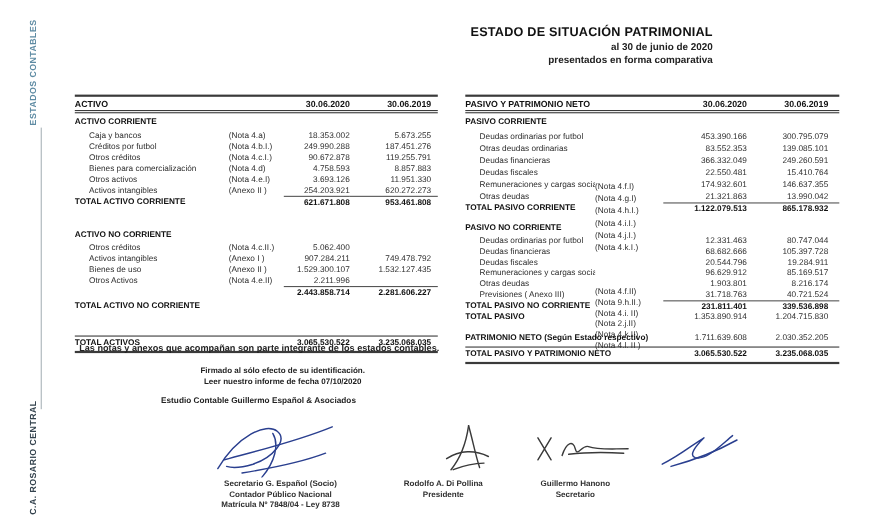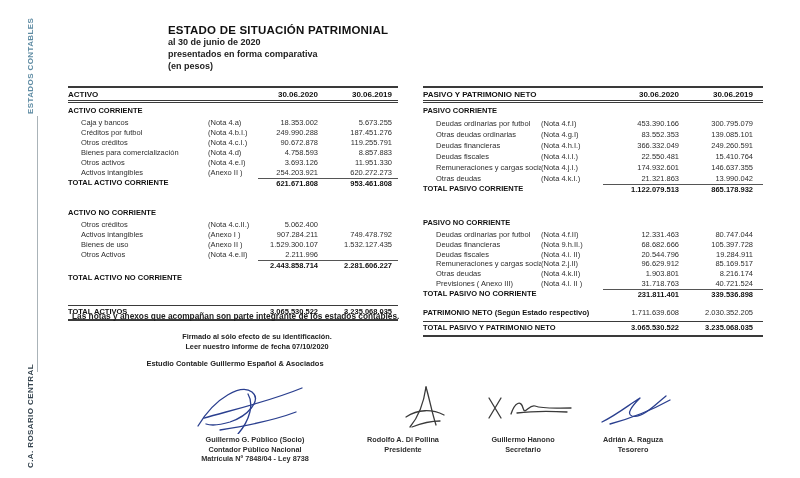--- a/index.html
+++ b/index.html
@@ -11,41 +11,41 @@
   
   .v-text {
     position:absolute; writing-mode:vertical-rl; transform:rotate(180deg);
     font-size:8px; font-weight:700; letter-spacing:0.4px; white-space:nowrap;
   }
   .v-top  { left:26px; top:12px;  height:102px; color:#5e8ba3; }
   .v-bottom{ left:26px; top:376px; height:92px;  color:#33424d; }
   .v-line { position:absolute; left:37px; top:116px; width:1px; height:256px; background:#aab3b8; }
 
   
-  .doc-header { position:absolute; left:168px; top:24px; width:480px; text-align:left; }
+  .doc-header { position:absolute; left:168px; top:24px; width:480px; text-align:right; }
   .doc-title { font-size:11.5px; font-weight:700; color:#111; letter-spacing:0.2px; }
   .doc-sub   { font-size:9px; font-weight:600; color:#222; line-height:12px; }
 
   
   .table { position:absolute; top:86px; font-size:7.5px; }
   .t-left  { left:68px;  width:330px; }
   .t-right { left:423px; width:340px; }
   .thead {
     display:flex; font-weight:700; color:#111; font-size:8px;
     border-top:2px solid #3a3a3a; border-bottom:3px double #3a3a3a; padding:2px 0 1px 0;justify-content:center;
   }
   .trow { display:flex; height:10px; line-height:10px; white-space:nowrap; }
   .t-right .pc-rows .trow { height:11px; line-height:11px; }
   .t-right .pnc-rows .trow { height:9.8px; line-height:9.8px; }
   .sec-title { font-weight:700; color:#111; margin-top:3px; margin-bottom:2px; height:10px; line-height:10px; }
   .gap20 { margin-top:20px; }
   .c-label { flex:1; padding-left:13px; overflow:hidden; }
   .nopad { padding-left:0; }
   .t-left  .c-note { width:50px; }
-  .t-right .c-note { width:62px; }
+  .t-right .c-note { width:62px;margin-top:46px; }
   .t-left  .c-n1 { width:60px; text-align:right; }
   .t-left  .c-n2 { width:80px; text-align:right; padding-right:6px; }
   .t-right .c-n1 { width:76px; text-align:right; }
   .t-right .c-n2 { width:84px; text-align:right; padding-right:10px; }
   .c-wide { flex:1; white-space:nowrap; }
   .total-row { font-weight:700; color:#111; }
   .tline { border-top:1px solid #555; }
   .normal { font-weight:400; color:#2e2e2e; }
   .grand-row {
     display:flex; font-weight:700; color:#111; font-size:7.5px;
@@ -76,21 +76,20 @@
 <div class="sheet">
 
   <div class="v-text v-top">ESTADOS CONTABLES</div>
   <div class="v-line"></div>
   <div class="v-text v-bottom">C.A. ROSARIO CENTRAL</div>
 
   <div class="doc-header">
     <div class="doc-title">ESTADO DE SITUACIÓN PATRIMONIAL</div>
     <div class="doc-sub">al 30 de junio de 2020</div>
     <div class="doc-sub">presentados en forma comparativa</div>
-    <div class="doc-sub">(en pesos)</div>
   </div>
 
   <div class="table t-left">
     <div class="thead">
       <span class="c-label nopad">ACTIVO</span>
       <span class="c-note"></span>
       <span class="c-n1">30.06.2020</span>
       <span class="c-n2">30.06.2019</span>
     </div>
 
@@ -229,21 +228,21 @@
           <span class="c-n2">13.990.042</span>
         </div>
       </div>
     <div class="trow total-row">
       <span class="c-label nopad">TOTAL PASIVO CORRIENTE</span>
       <span class="c-note"></span>
       <span class="c-n1 tline">1.122.079.513</span>
       <span class="c-n2 tline">865.178.932</span>
     </div>
 
-    <div class="sec-title" style="margin-top:24px;">PASIVO NO CORRIENTE</div>
+    <div class="sec-title" style="margin-top:8px;">PASIVO NO CORRIENTE</div>
     <div class="pnc-rows">
         <div class="trow">
           <span class="c-label">Deudas ordinarias por futbol</span>
           <span class="c-note">(Nota 4.f.II)</span>
           <span class="c-n1">12.331.463</span>
           <span class="c-n2">80.747.044</span>
         </div>
         <div class="trow">
           <span class="c-label">Deudas financieras</span>
           <span class="c-note">(Nota 9.h.II.)</span>
@@ -273,20 +272,26 @@
           <span class="c-note">(Nota 4.l. II )</span>
           <span class="c-n1">31.718.763</span>
           <span class="c-n2">40.721.524</span>
         </div>
       </div>
     <div class="trow total-row">
       <span class="c-label nopad">TOTAL PASIVO NO CORRIENTE</span>
       <span class="c-note"></span>
       <span class="c-n1 tline">231.811.401</span>
       <span class="c-n2 tline">339.536.898</span>
+    </div>
+    <div class="trow total-row">
+      <span class="c-label nopad">TOTAL PASIVO</span>
+      <span class="c-note"></span>
+      <span class="c-n1 normal">1.353.890.914</span>
+      <span class="c-n2 normal">1.204.715.830</span>
     </div>
 
     <div class="trow total-row mt-pat">
       <span class="c-wide">PATRIMONIO NETO (Según Estado respectivo)</span>
       <span class="c-n1 normal">1.711.639.608</span>
       <span class="c-n2 normal">2.030.352.205</span>
     </div>
 
     <div class="grand-row mt-grand-r">
       <span class="c-label nopad">TOTAL PASIVO Y PATRIMONIO NETO</span>
@@ -322,30 +327,26 @@
     <path d="M6 6 L18 26 M18 6 L6 26"></path>
     <path d="M28 22 C32 10 38 8 40 16 C42 24 46 12 52 14 C60 17 70 16 88 16"></path>
     <path d="M34 21 C50 19 66 19 84 20"></path>
   </svg>
   <svg class="sig sig-blue" style="left:598px; top:392px;" width="75" height="34" viewBox="0 0 75 34">
     <path d="M4 30 C20 22 32 12 42 6 C34 14 28 22 34 24 C44 27 58 12 68 4"></path>
     <path d="M12 32 C34 26 54 18 72 8"></path>
   </svg>
 
   <div class="signer s1">
-    <div>Guillermo G. Público (Socio)</div>
+    <div>Secretario G. Español (Socio)</div>
     <div>Contador Público Nacional</div>
     <div>Matrícula Nº 7848/04 - Ley 8738</div>
   </div>
   <div class="signer s2">
     <div>Rodolfo A. Di Pollina</div>
     <div>Presidente</div>
   </div>
   <div class="signer s3">
     <div>Guillermo Hanono</div>
     <div>Secretario</div>
   </div>
-  <div class="signer s4">
-    <div>Adrián A. Raguza</div>
-    <div>Tesorero</div>
-  </div>
 
 </div>
 
 </body></html>

